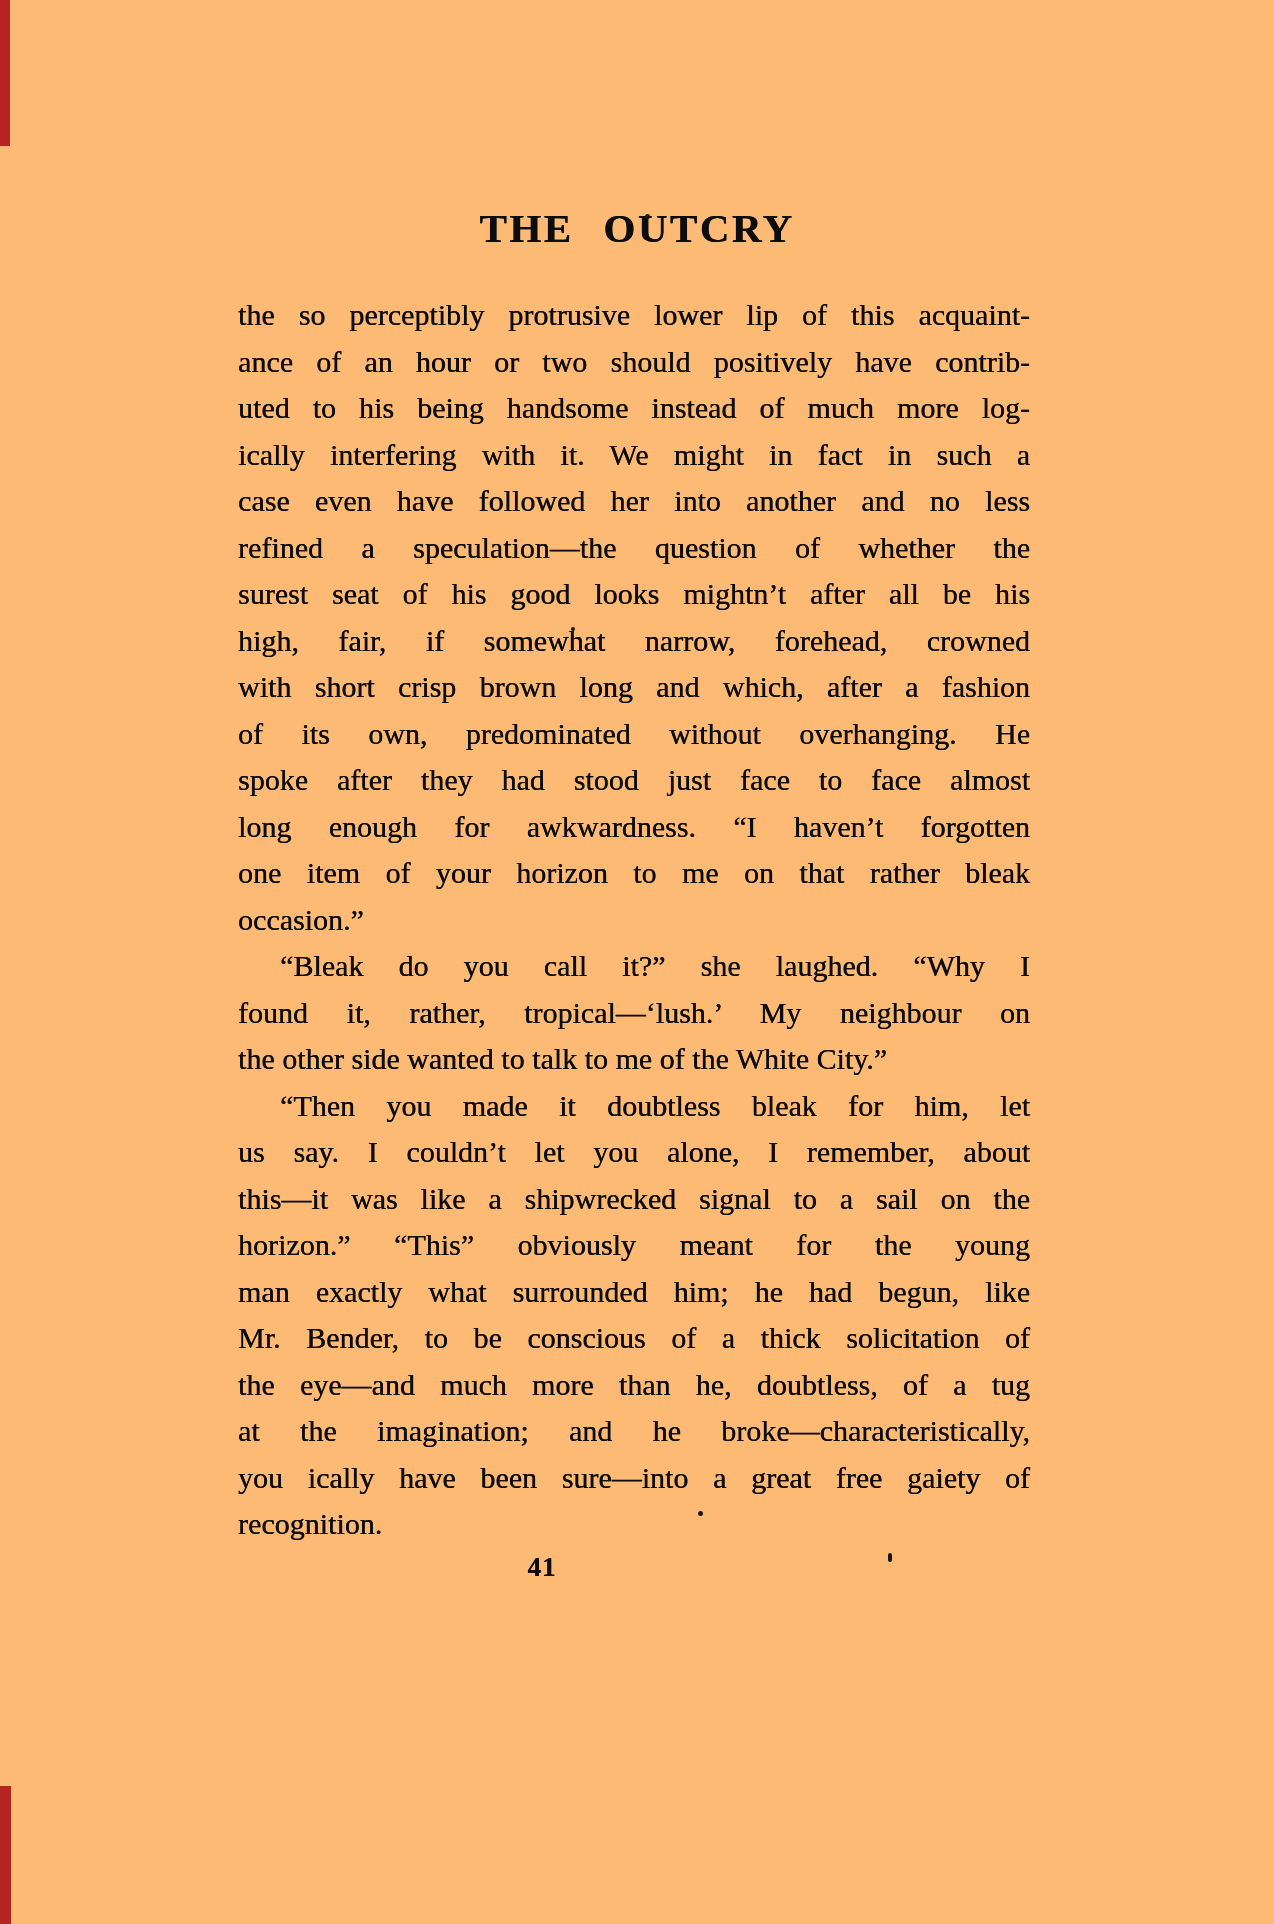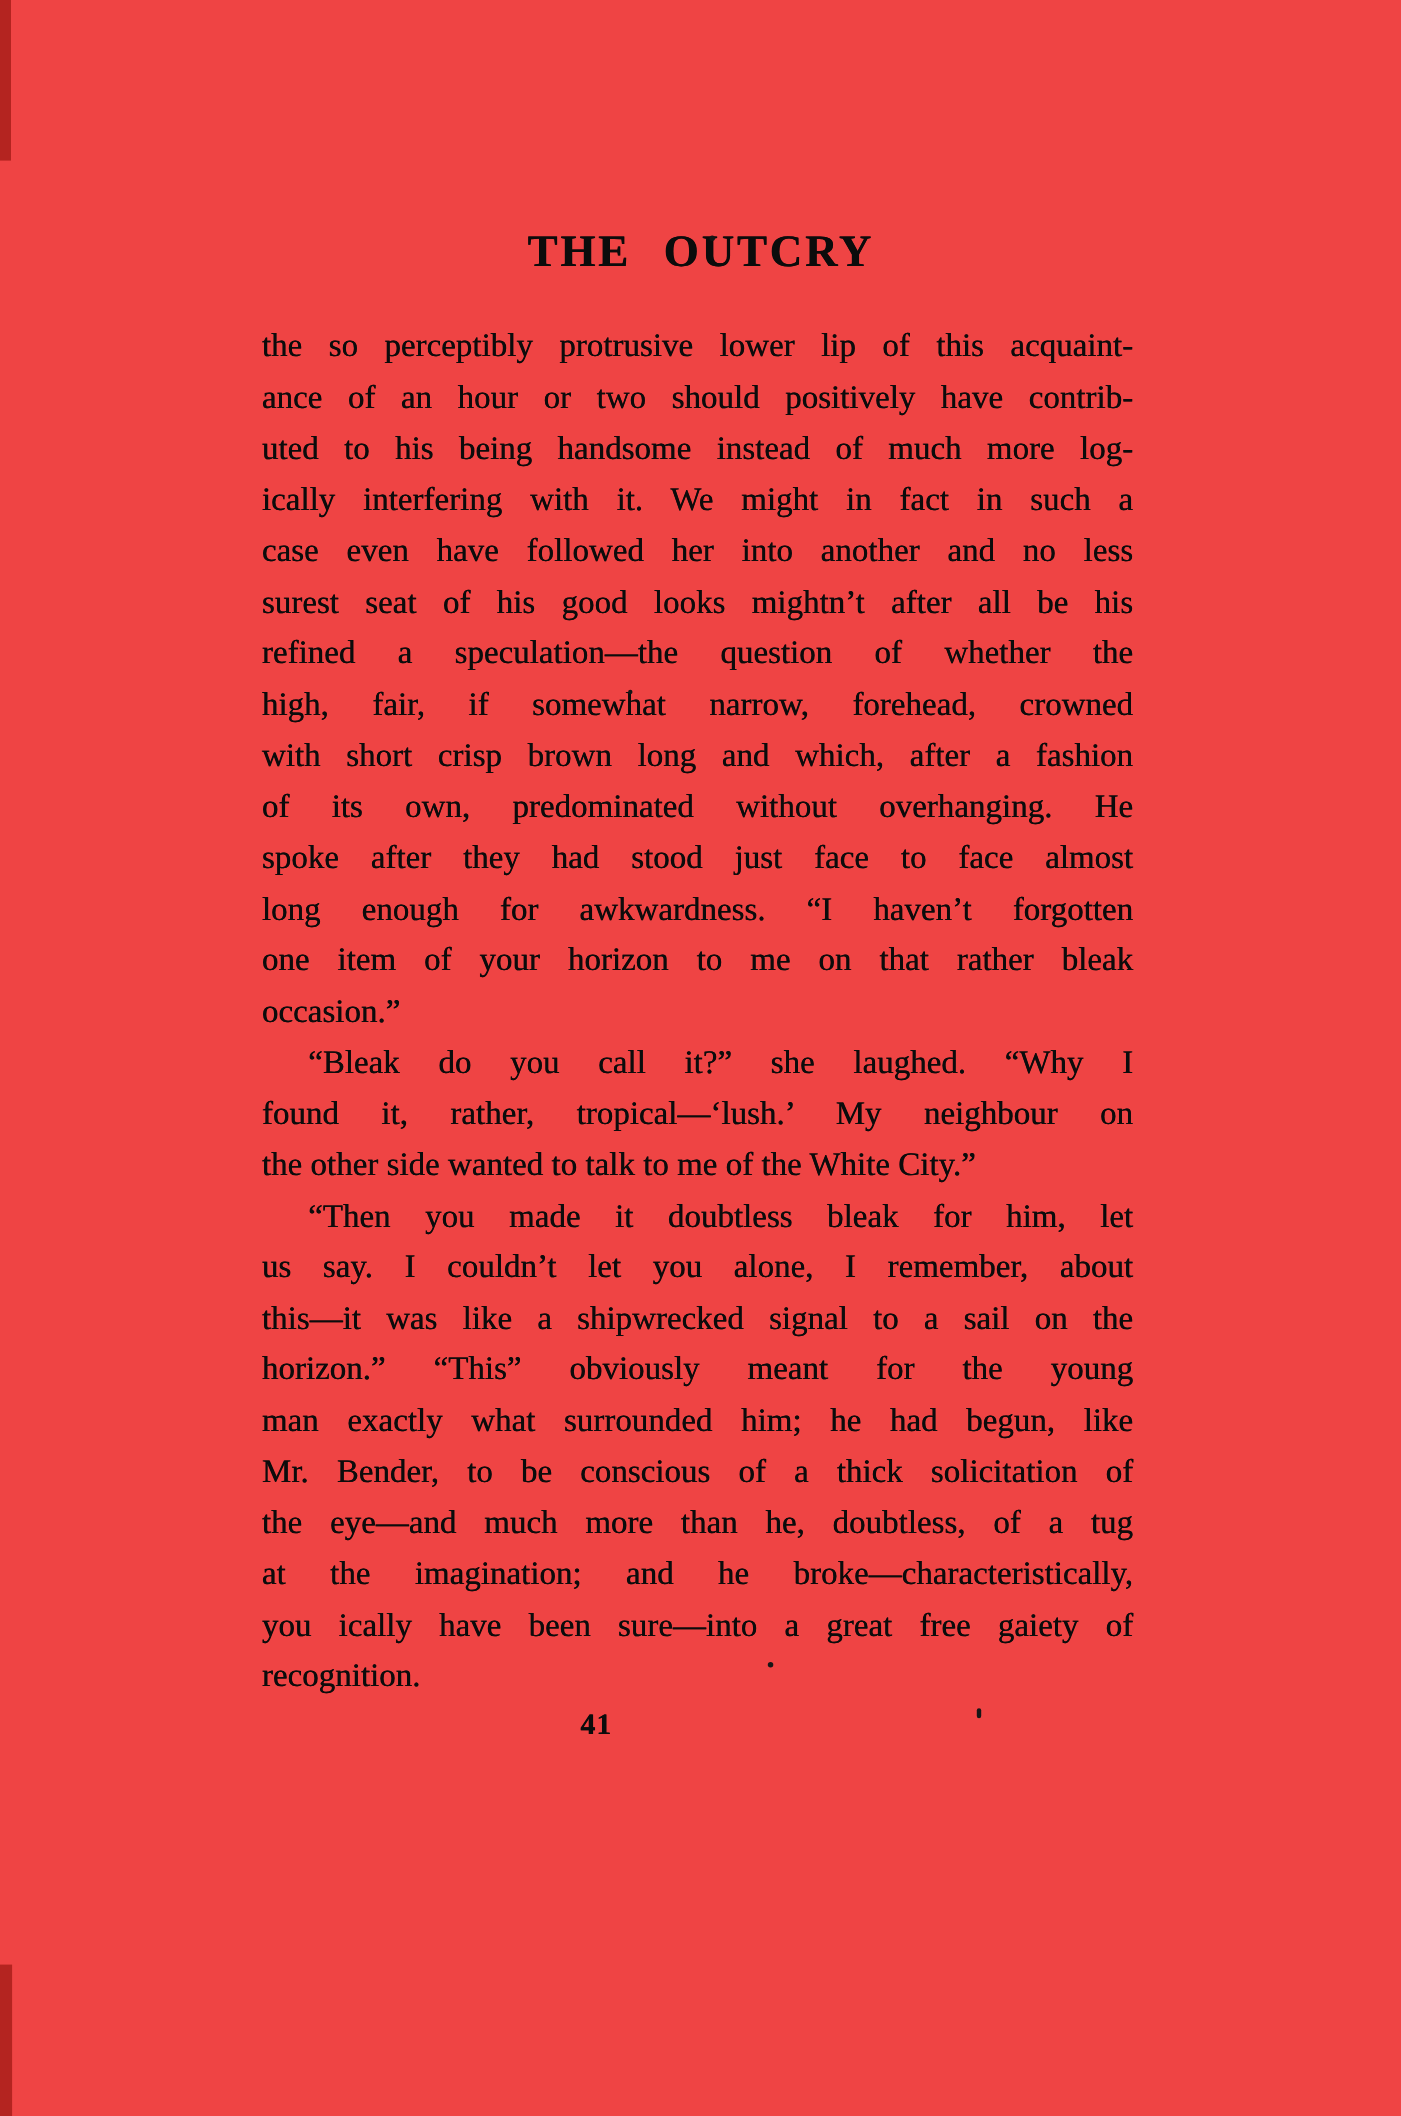--- a/index.html
+++ b/index.html
@@ -45,34 +45,34 @@
   .edge-bottom{bottom:0;width:11px;height:138px;}
   .speck{position:absolute;background:#161616;border-radius:50%;}
   .speck-1{left:571px;top:627px;width:4px;height:4px;}
   .speck-2{left:645px;top:214px;width:5px;height:5px;}
   .speck-3{left:698px;top:1511px;width:5px;height:5px;}
   .speck-4{left:888px;top:1553px;width:4px;height:9px;border-radius:2px;}
 </style>
 </head>
 <body>
 
-<div class="page" style="background: #ef4444; color: rgb(12, 12, 12);">
+<div class="page" style="background: #fdba74; color: rgb(12, 12, 12);">
   <div class="edge edge-top" style="background: rgb(180, 36, 32);"></div>
   <div class="edge edge-bottom" style="background: rgb(180, 36, 32);"></div>
 
   <h1 class="title">THE OUTCRY</h1>
 
   <div class="text-block">
       <div class="line"><span>the so perceptibly protrusive lower lip of this acquaint-</span></div>
       <div class="line"><span>ance of an hour or two should positively have contrib-</span></div>
       <div class="line"><span>uted to his being handsome instead of much more log-</span></div>
       <div class="line"><span>ically interfering with it. We might in fact in such a</span></div>
       <div class="line"><span>case even have followed her into another and no less</span></div>
+      <div class="line"><span>refined a speculation—the question of whether the</span></div>
       <div class="line"><span>surest seat of his good looks mightn’t after all be his</span></div>
-      <div class="line"><span>refined a speculation—the question of whether the</span></div>
       <div class="line"><span>high, fair, if somewhat narrow, forehead, crowned</span></div>
       <div class="line"><span>with short crisp brown long and which, after a fashion</span></div>
       <div class="line"><span>of its own, predominated without overhanging. He</span></div>
       <div class="line"><span>spoke after they had stood just face to face almost</span></div>
       <div class="line"><span>long enough for awkwardness. “I haven’t forgotten</span></div>
       <div class="line"><span>one item of your horizon to me on that rather bleak</span></div>
       <div class="line para-end"><span>occasion.”</span></div>
       <div class="line indent"><span>“Bleak do you call it?” she laughed. “Why I</span></div>
       <div class="line"><span>found it, rather, tropical—‘lush.’ My neighbour on</span></div>
       <div class="line para-end"><span>the other side wanted to talk to me of the White City.”</span></div>

